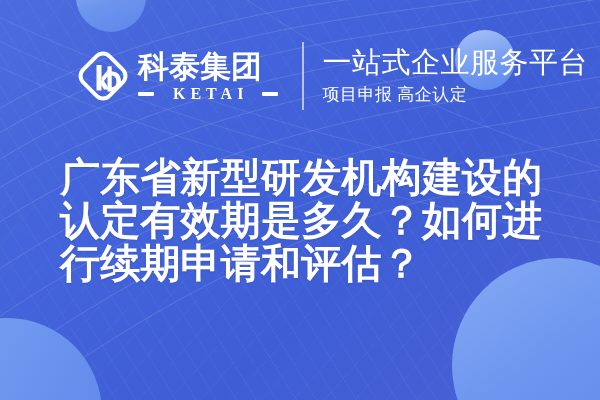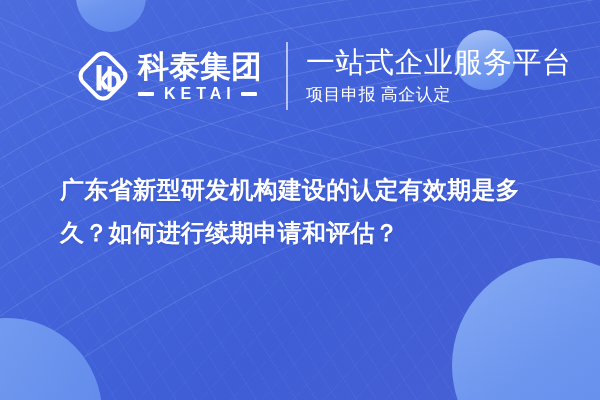--- a/index.html
+++ b/index.html
@@ -121,28 +121,28 @@
   }
   .logo-dash {
     display: block;
     width: 16px;
     height: 4px;
     background: #ffffff;
     border-radius: 1px;
     flex: 0 0 auto;
   }
   .logo-en {
-    font-family: Liberation Sans, sans-serif;
+    font-family: Liberation Serif, serif;
     font-size: 16px;
     line-height: 16px;
     font-weight: bold;
     color: #ffffff;
     letter-spacing: 5px;
     text-indent: 5px;
-    margin: 0 5px;
+    margin: 0 14px;
     white-space: nowrap;
   }
 
   .divider {
     width: 2px;
     height: 68px;
     background: rgba(255,255,255,0.62);
     margin-left: 24px;
     flex: 0 0 auto;
   }
@@ -170,24 +170,24 @@
     color: #ffffff;
     letter-spacing: 0.5px;
     margin-top: 3px;
     white-space: nowrap;
   }
 
   
   .headline {
     position: absolute;
     left: 60px;
-    top: 168px;
+    top: 156px;
     width: 490px;
     font-family: "Liberation Sans", "DejaVu Sans", sans-serif;
-    font-size: 24px;
+    font-size: 40px;
     line-height: 43px;
     font-weight: bold;
     color: #ffffff;
     letter-spacing: 0.2px;
     text-shadow: 0 1px 2px rgba(20,40,110,0.18);
   }
 </style>
 </head>
 <body>
 

